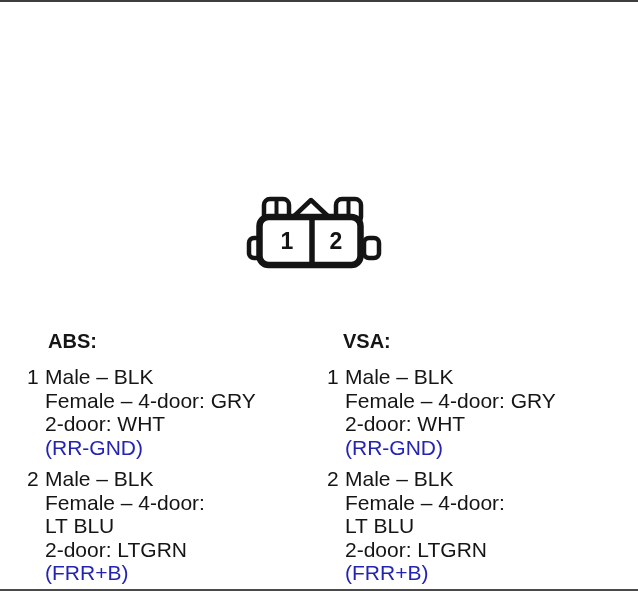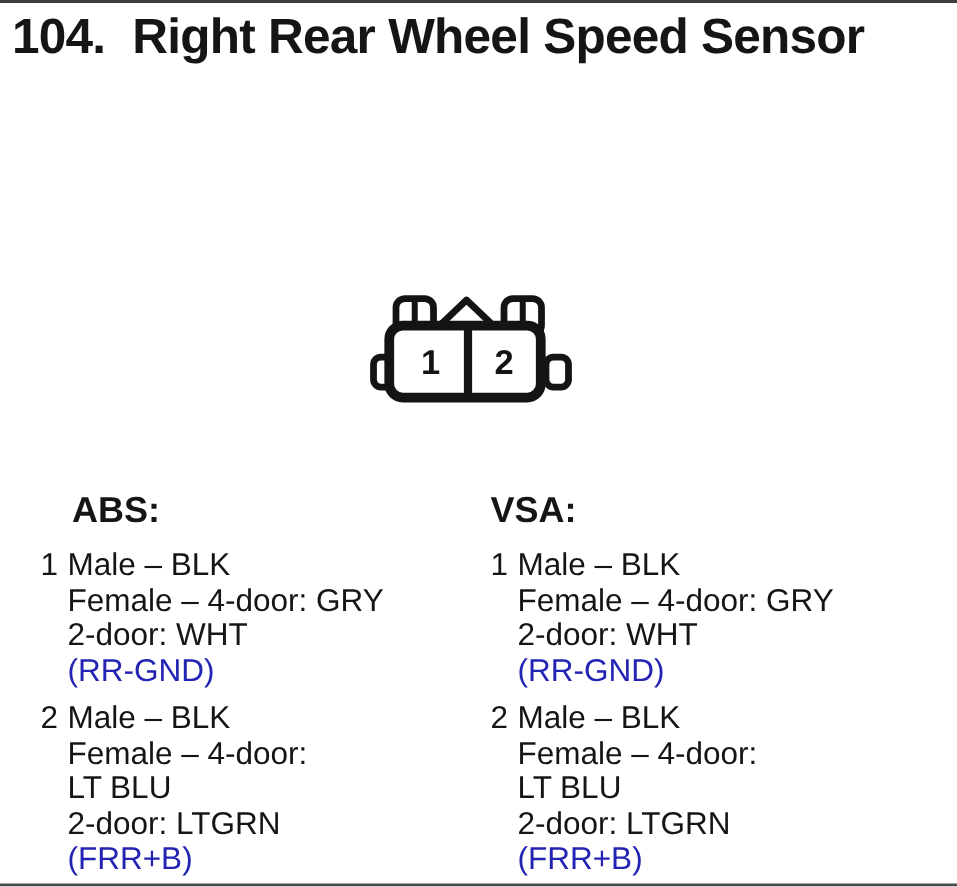--- a/index.html
+++ b/index.html
@@ -27,40 +27,36 @@
   .notes {
     position: absolute; left: 90px; top: 55px;
     font-size: 21px; line-height: 28px;
   }
 
   .connector { position: absolute; left: 244px; top: 194px; width: 140px; height: 78px; }
 
   .col { position: absolute; top: 327px; width: 295px; font-size: 21px; line-height: 23.5px; }
   .col-abs { left: 27px; }
   .col-vsa { left: 327px; }
-  .col-header { font-size: 24px; font-weight: bold; line-height: 28px; margin-bottom: 10px; }
+  .col-header { font-size: 20px; font-weight: bold; line-height: 28px; margin-bottom: 10px; }
   .col-abs .col-header { margin-left: 21px; }
-  .col-vsa .col-header { margin-left: 0; }
+  .col-vsa .col-header { margin-left: 16px; }
 
   .pin-row { display: flex; }
   .pin-row + .pin-row { margin-top: 8px; }
   .pin-num { width: 18px; flex: none; }
   .pin-lines { flex: 1; }
   .signal { color: var(--signal-blue, #2424b4); }
 </style>
 </head>
 <body>
 
 <div class="page">
   <div class="edge top"></div>
 
-  <div class="title-row">
-    <span>104.</span>
-    <span>Right Rear Wheel Speed Sensor</span>
-  </div>
 
 
   <svg class="connector" viewBox="244 194 140 78" xmlns="http://www.w3.org/2000/svg" aria-hidden="true">
     <g fill="#ffffff" stroke="#141414" stroke-linejoin="round">
       <rect x="249" y="238" width="15" height="20" rx="5" stroke-width="4.5"></rect>
       <rect x="364" y="238" width="15" height="20" rx="5" stroke-width="4.5"></rect>
       <rect x="264" y="199" width="25" height="24" rx="6" stroke-width="4.5"></rect>
       <rect x="336" y="199" width="25" height="24" rx="6" stroke-width="4.5"></rect>
       <line x1="276.5" y1="200" x2="276.5" y2="218" stroke-width="4"></line>
       <line x1="348.5" y1="200" x2="348.5" y2="218" stroke-width="4"></line>

